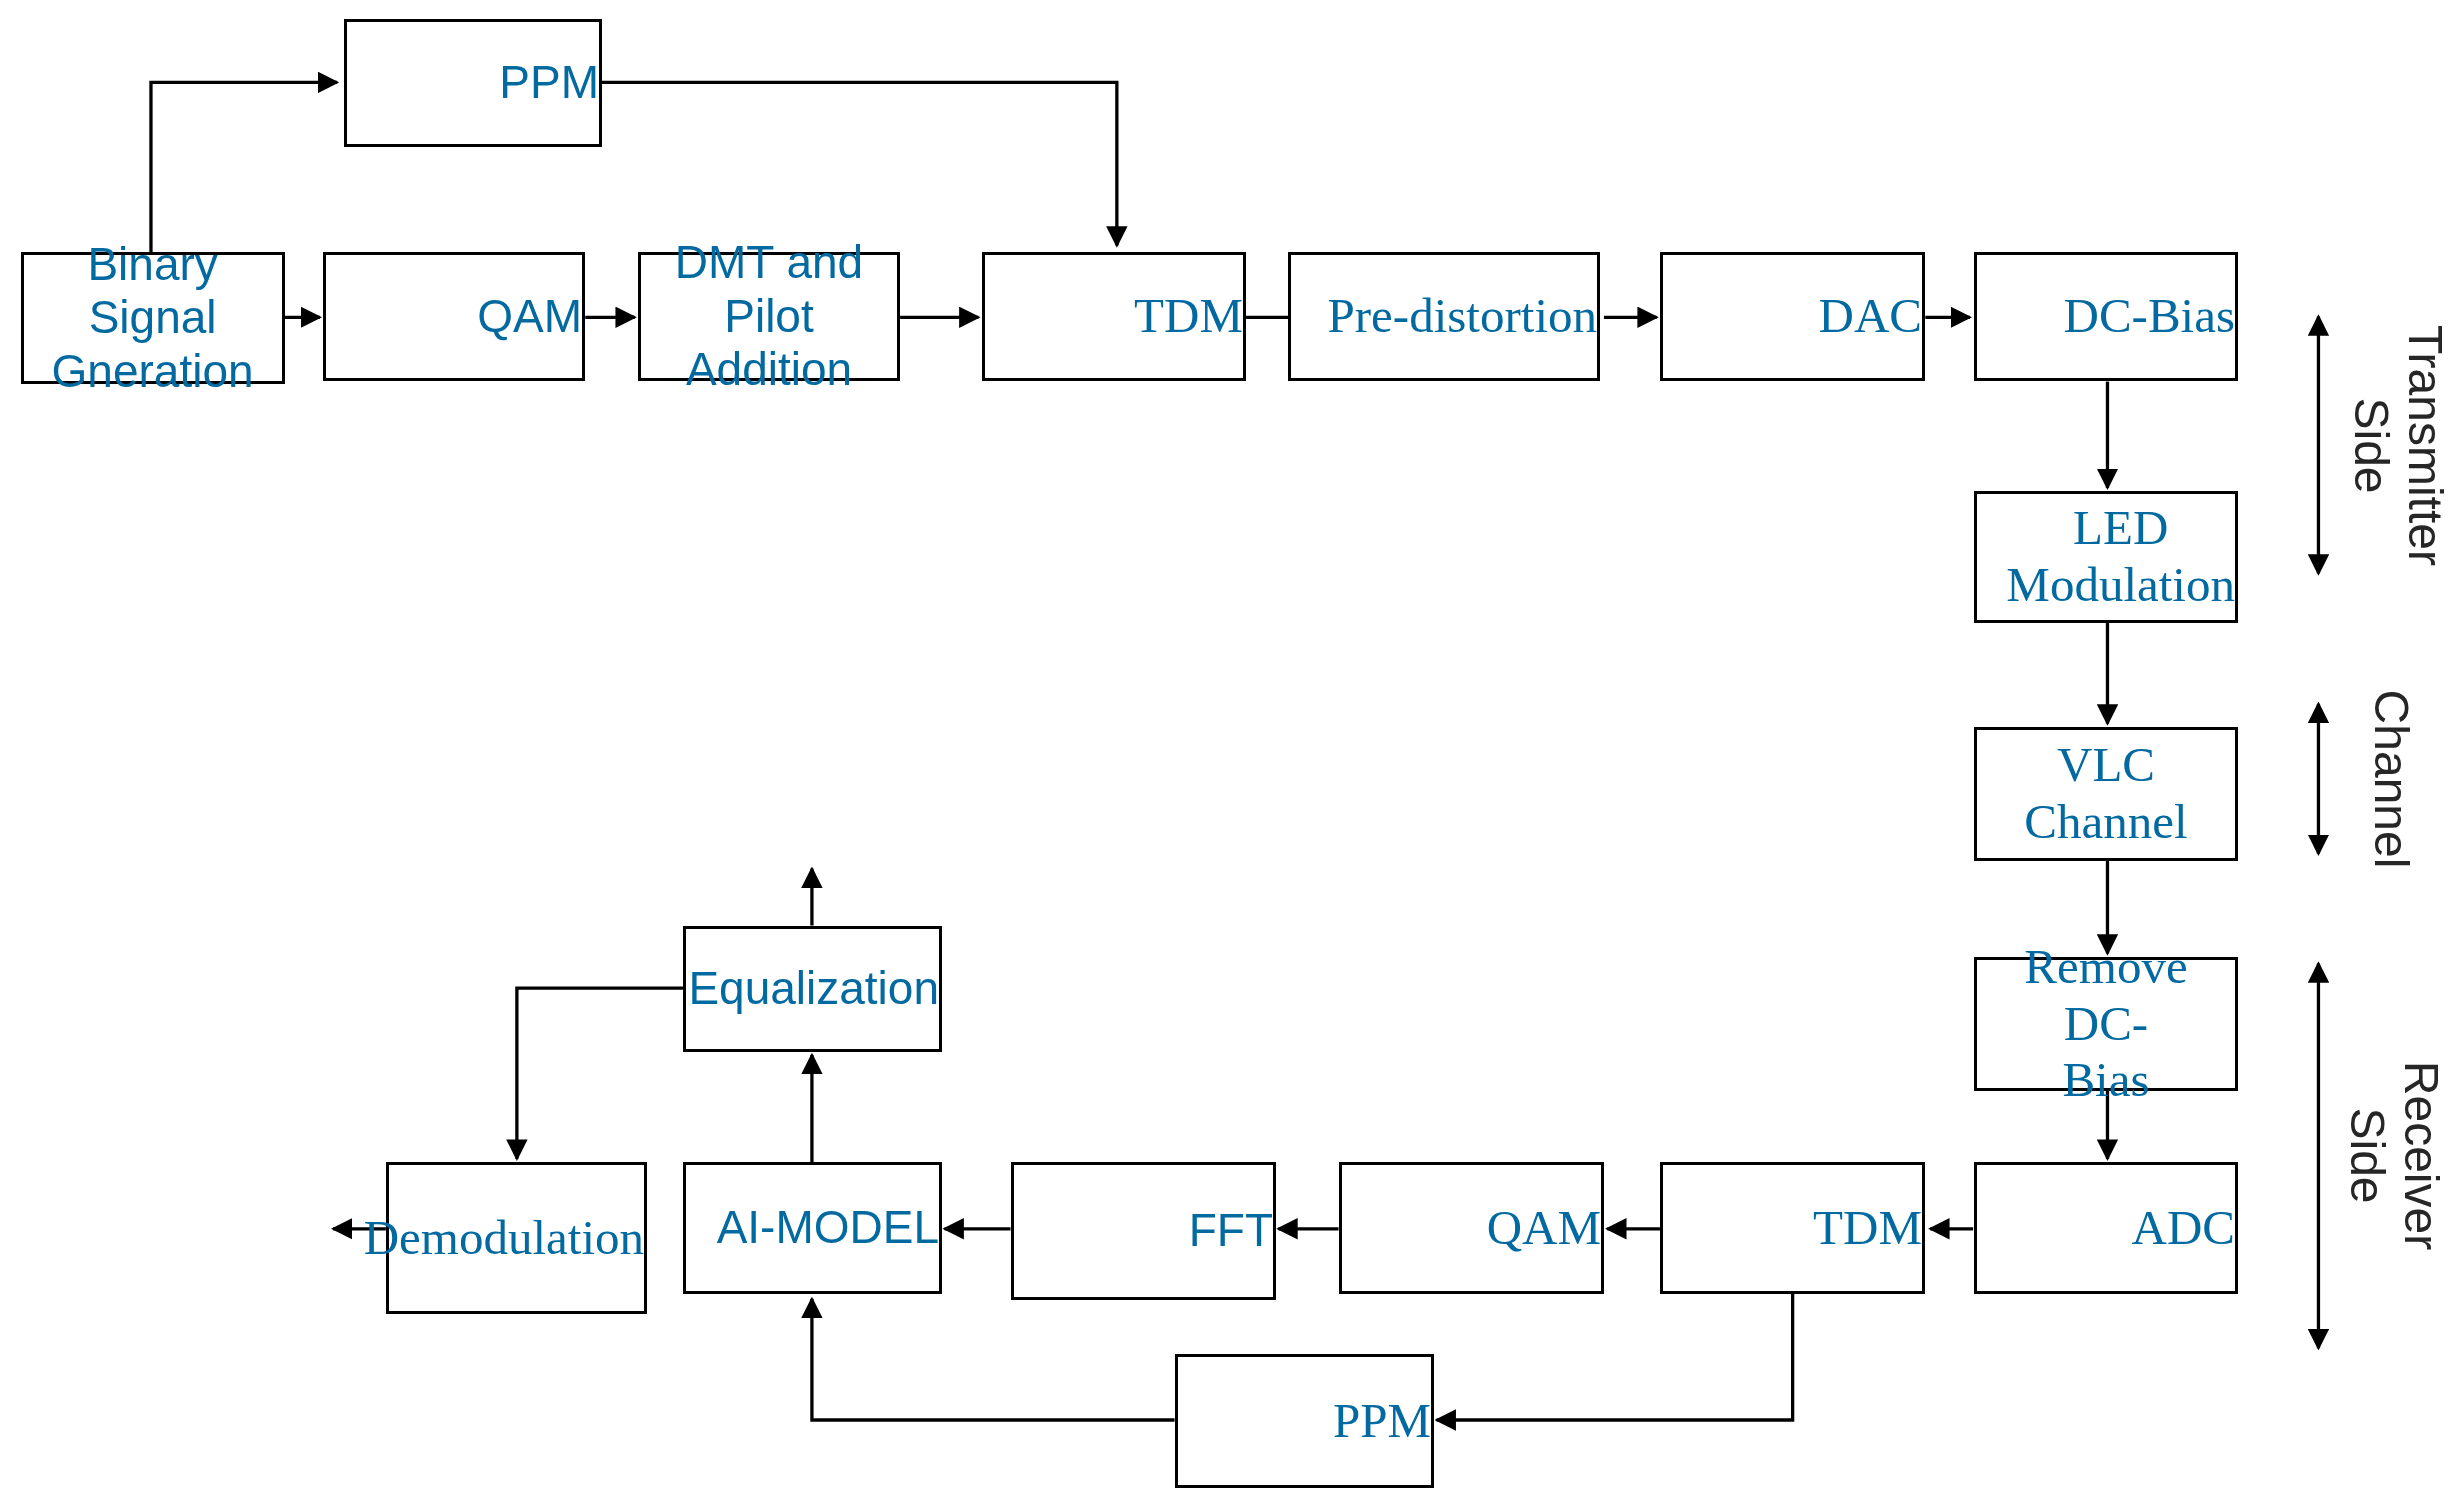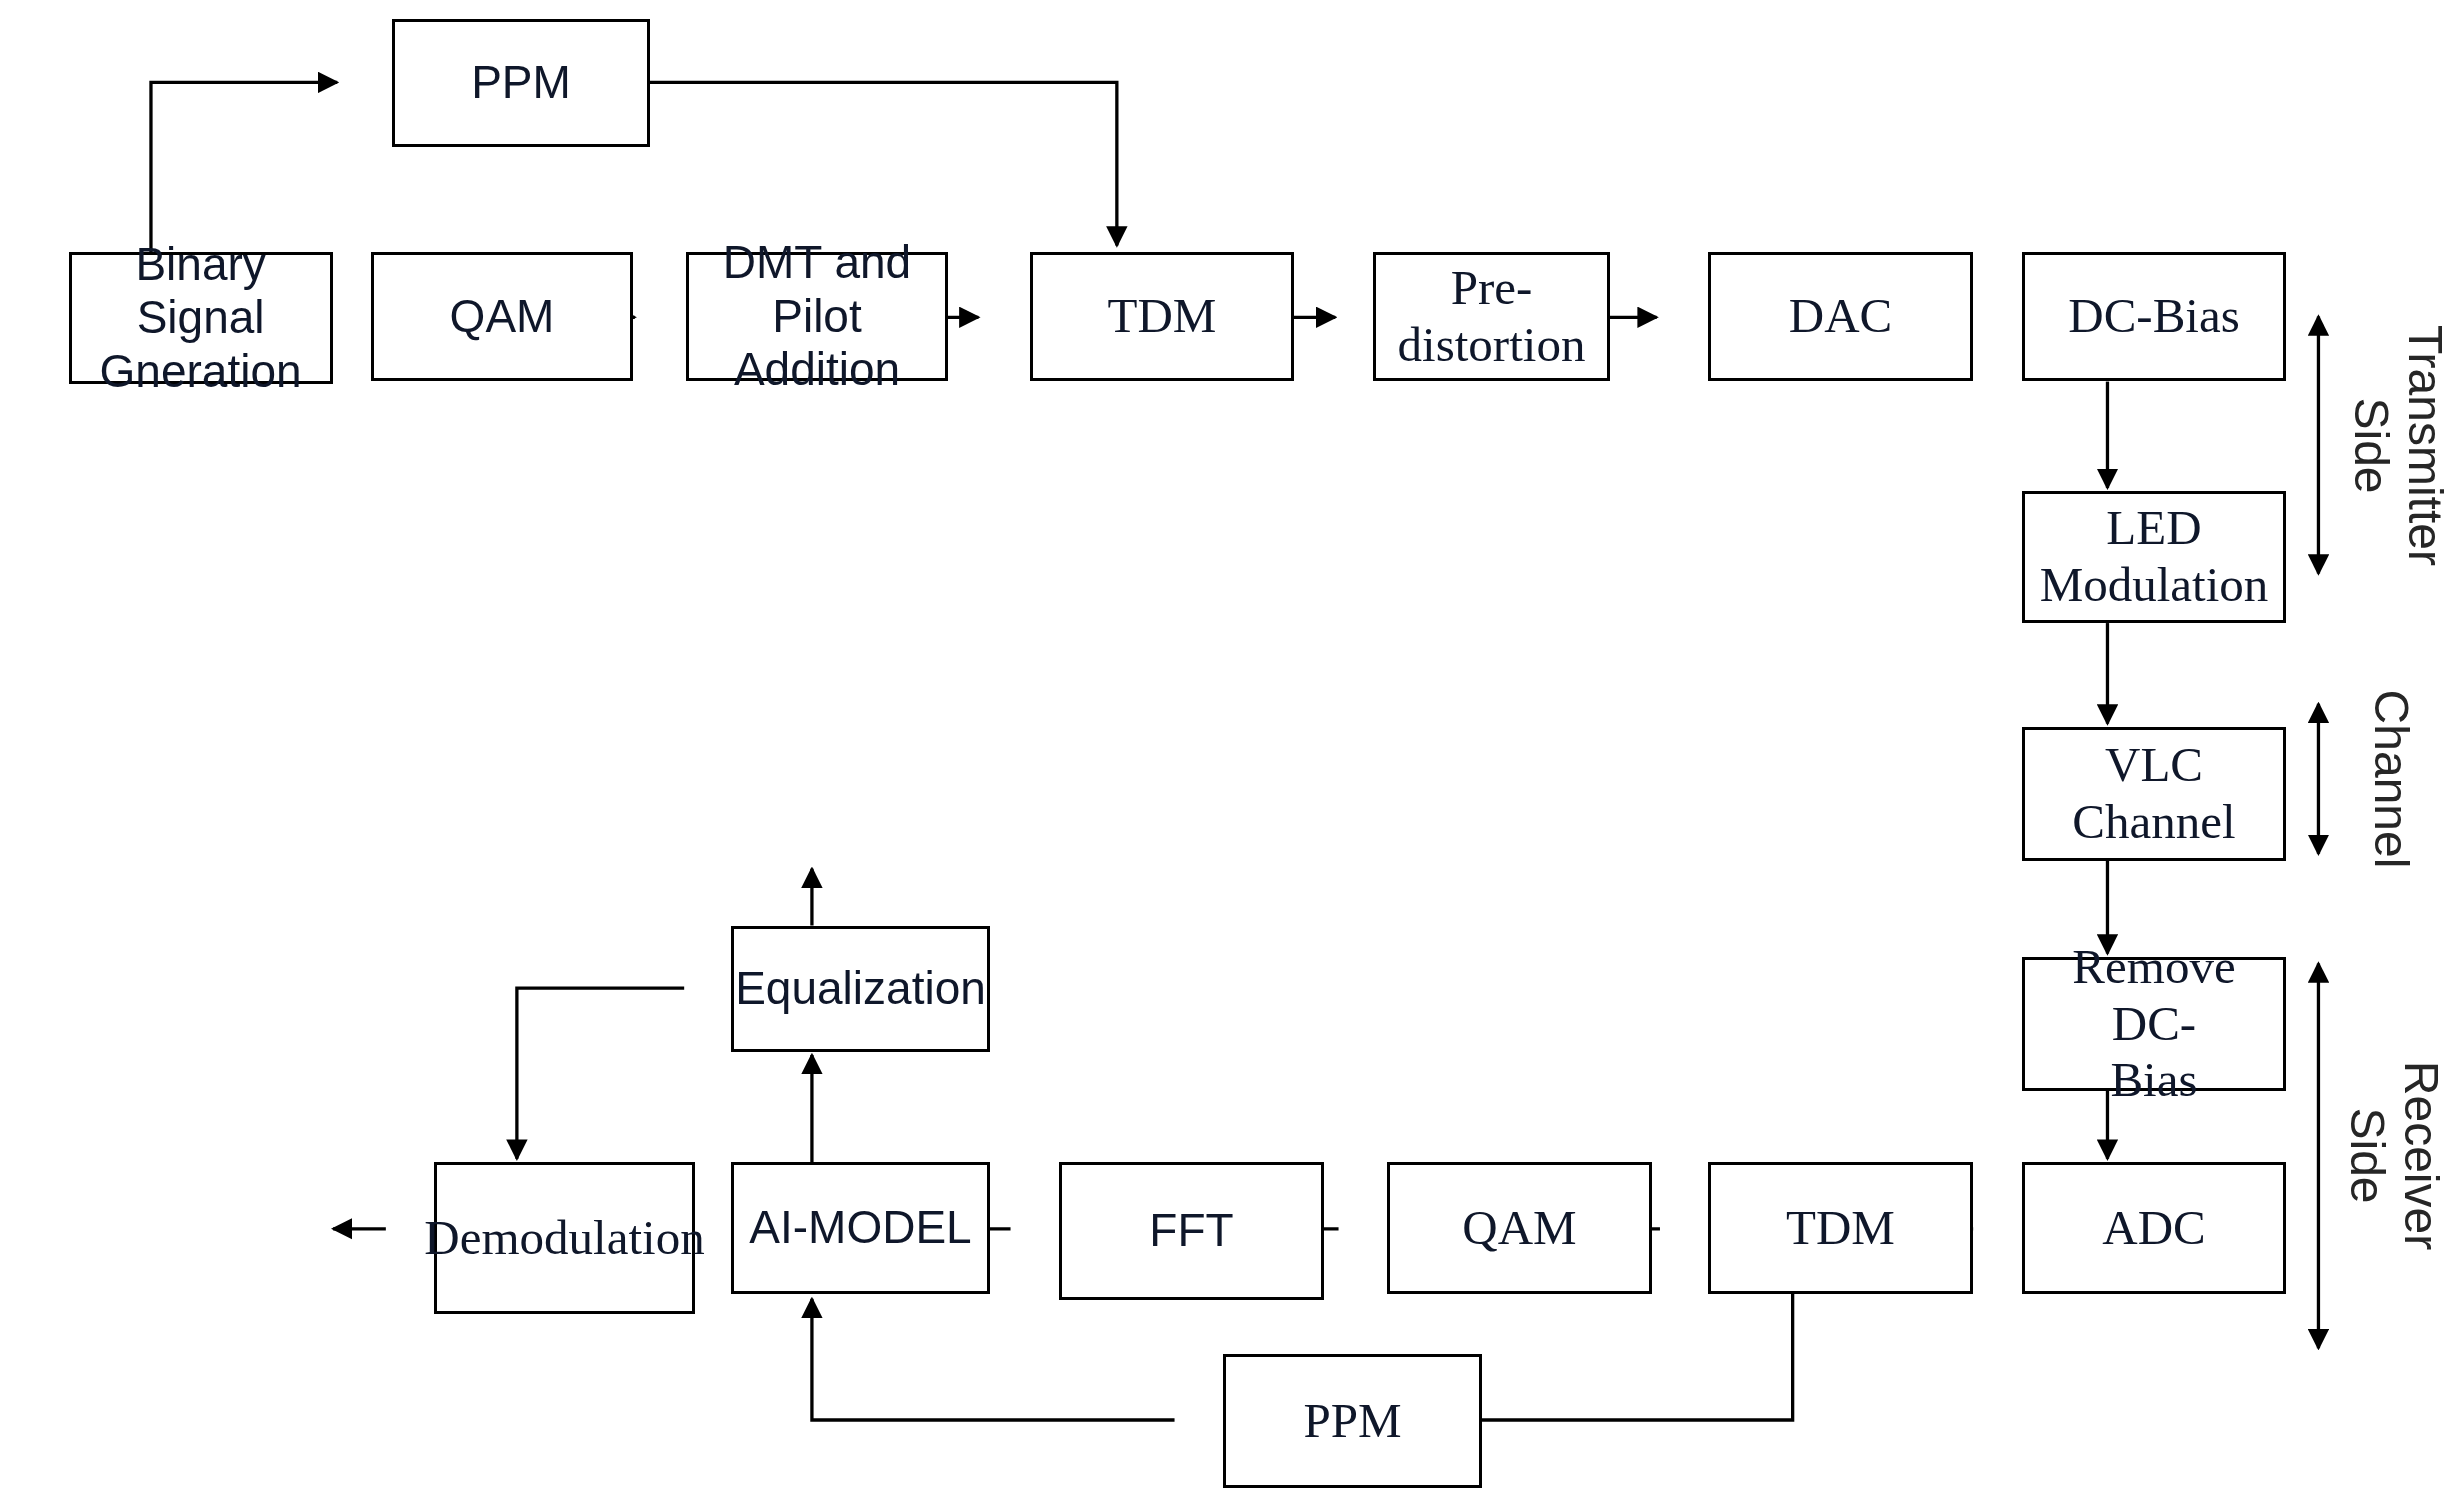--- a/index.html
+++ b/index.html
@@ -1,22 +1,22 @@
 <!DOCTYPE html>
 <html style="font-size:13px"><head>
 <meta charset="utf-8">
 <style>
   html,body{margin:0;padding:0;background:#ffffff;}
   body{width:2462px;height:1509px;position:relative;overflow:hidden;
        font-family:"Liberation Sans",sans-serif;}
   .stage{position:absolute;left:0;top:0;width:2462px;height:1509px;background:#ffffff;}
   svg.wires{position:absolute;left:0;top:0;width:2462px;height:1509px;}
   .node{position:absolute;box-sizing:border-box;border:3.3px solid #000;background:#fff;
-        display:flex;align-items:center;justify-content:center;text-align:center;
-        color:#0f172a;margin-left:48px;}
+        display:flex;align-items:center;justify-content:flex-end;text-align:center;
+        color:#0369a1;}
   .node span{white-space:pre-line;line-height:1.16;display:block;}
   .sans{font-family:"Liberation Sans",sans-serif;font-size:46px;}
   .serif{font-family:"Liberation Serif",serif;font-size:49px;}
   .side-label{position:absolute;text-align:center;color:#262626;
               font-family:"Liberation Sans",sans-serif;font-size:48px;line-height:54px;
               white-space:pre-line;transform:rotate(90deg);}
 </style>
 </head>
 <body>
 
@@ -74,21 +74,21 @@
   <div class="node sans" style="left:323px;top:252px;width:262px;height:129px">
       <span>QAM</span>
     </div>
   <div class="node sans" style="left:638px;top:252px;width:262px;height:129px">
       <span>DMT and Pilot
 Addition</span>
     </div>
   <div class="node serif" style="left:982px;top:252px;width:264px;height:129px">
       <span>TDM</span>
     </div>
-  <div class="node serif" style="left:1325px;top:252px;width:237px;height:129px">
+  <div class="node serif" style="left:1288px;top:252px;width:312px;height:129px">
       <span>Pre-distortion</span>
     </div>
   <div class="node serif" style="left:1660px;top:252px;width:265px;height:129px">
       <span>DAC</span>
     </div>
   <div class="node serif" style="left:1974px;top:252px;width:264px;height:129px">
       <span>DC-Bias</span>
     </div>
 
   <div class="node serif" style="left:1974px;top:491px;width:264px;height:132px">

